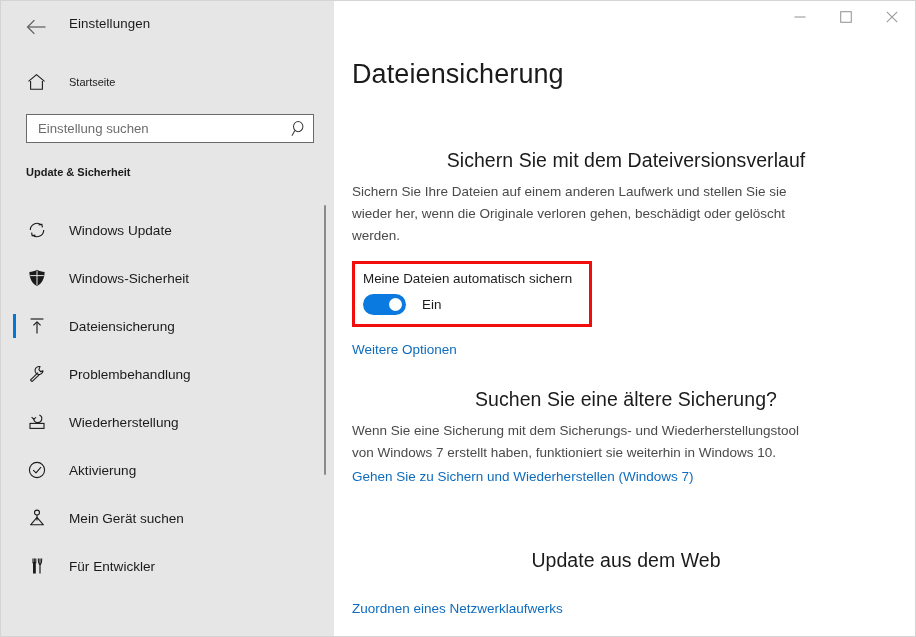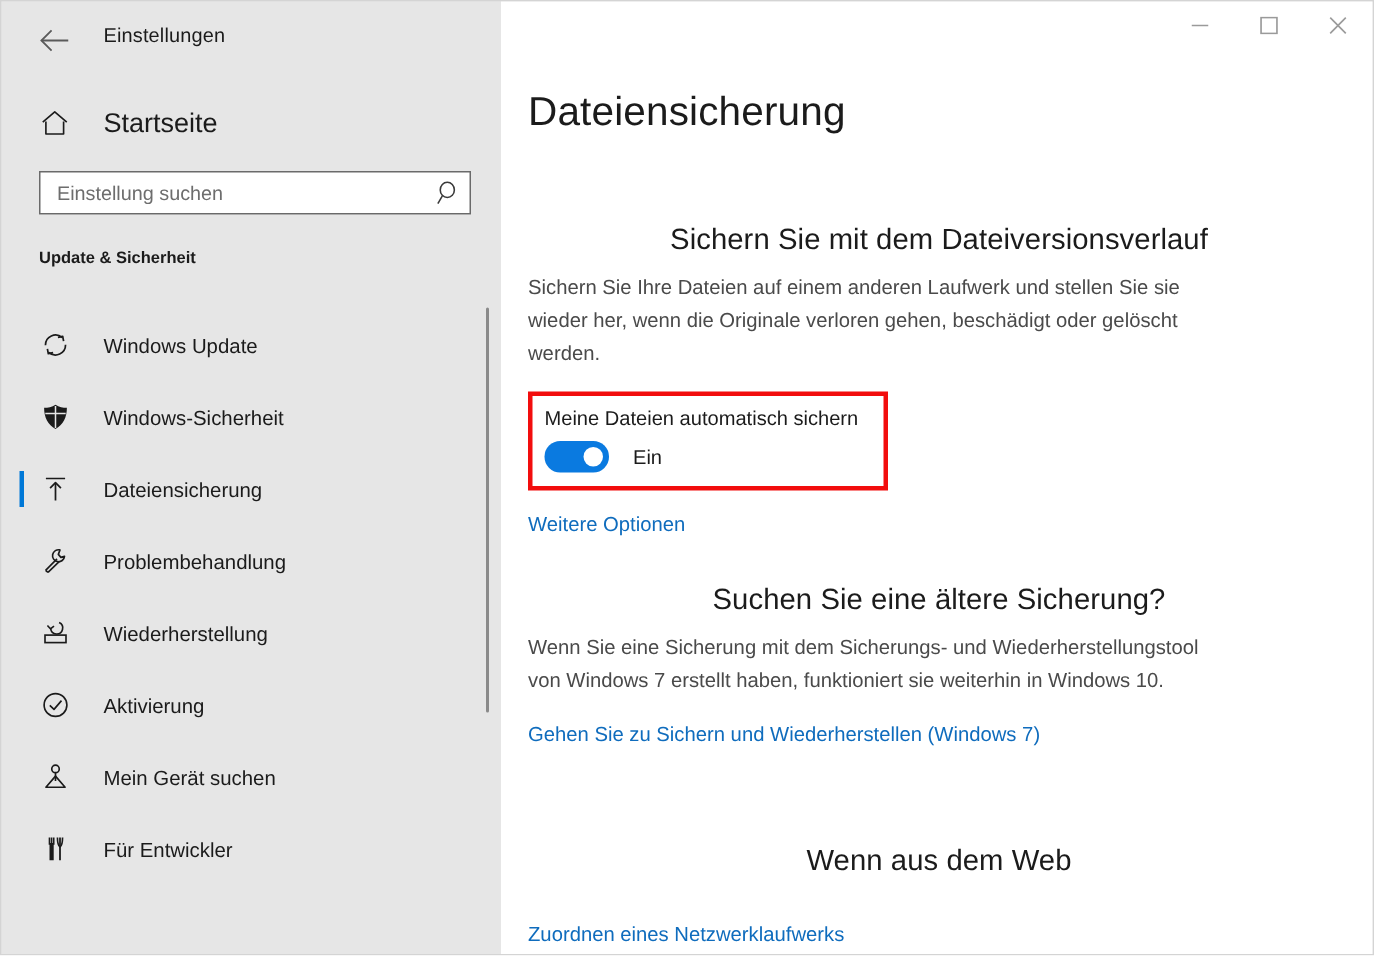--- a/index.html
+++ b/index.html
@@ -79,21 +79,21 @@
   .home-icon {
     width: 22px;
     height: 22px;
     margin-left: 24px;
     display: flex;
     align-items: center;
     justify-content: center;
   }
   .home-label {
     margin-left: 22px;
-    font-size: 18px;
+    font-size: 11px;
     color: #1b1b1b;
   }
 
   .search-wrap {
     position: absolute;
     left: 25px;
     top: 113px;
     width: 288px;
     height: 29px;
     box-sizing: border-box;
@@ -293,21 +293,21 @@
     font-size: 13.5px;
     color: #0f6cbd;
     text-decoration: none;
     cursor: pointer;
   }
   .link-weitere { margin-top: 15px; }
 
   .block-gap-1 { margin-top: 30px; }
   .block-gap-2 { margin-top: 64px; }
 
-  .link-row { margin-top: 16px; }
+  .link-row { margin-top: 3px; }
   .link-help { margin-top: 20px; }
 </style>
 </head>
 <body>
 
 <div id="app">
   <div class="window-frame"></div>
 
   <div class="nav-pane">
 
@@ -493,19 +493,19 @@
 
       <div class="block-gap-1">
         <h2 class="section-heading">Suchen Sie eine ältere Sicherung?</h2>
         <p class="section-para">Wenn Sie eine Sicherung mit dem Sicherungs- und Wiederherstellungstool von Windows 7 erstellt haben, funktioniert sie weiterhin in Windows 10.</p>
         <div class="link-row">
           <a class="link" style="color: rgb(15, 108, 189);">Gehen Sie zu Sichern und Wiederherstellen (Windows 7)</a>
         </div>
       </div>
 
       <div class="block-gap-2">
-        <h2 class="section-heading">Wenn aus dem Web</h2>
+        <h2 class="section-heading">Update aus dem Web</h2>
         <a class="link link-help" style="color: rgb(15, 108, 189);">Zuordnen eines Netzwerklaufwerks</a>
       </div>
 
     </div>
   </div>
 </div>
 
 </body></html>

